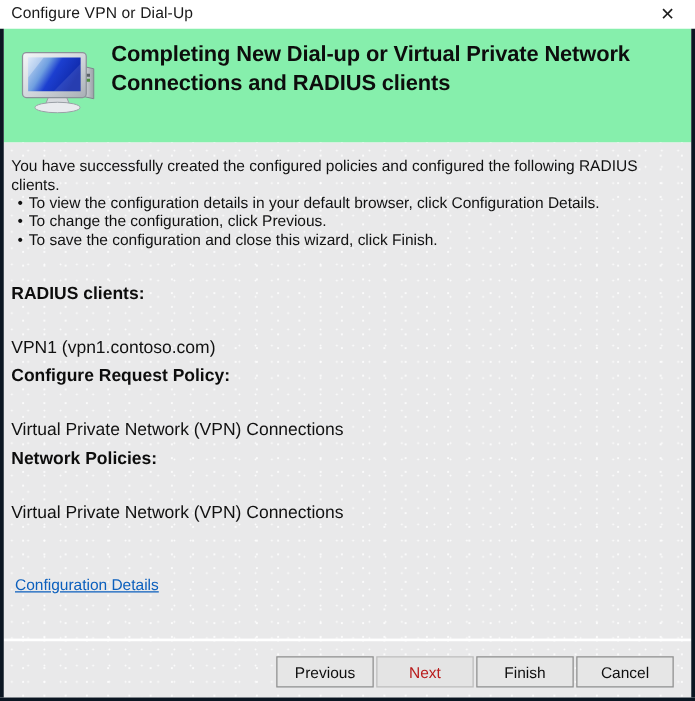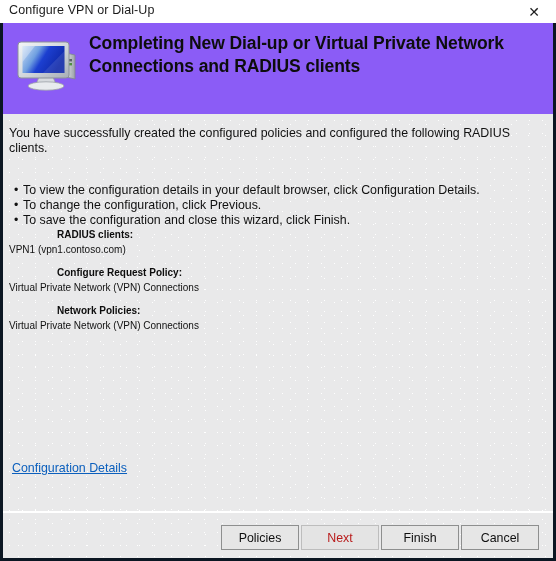--- a/index.html
+++ b/index.html
@@ -70,21 +70,21 @@
     left: 0; top: 558px;
     width: 556px; height: 3px;
     background: #0b1622;
     z-index: 6;
   }
   
   .header {
     position: absolute;
     left: 3px; top: 23px;
     width: 550px; height: 91px;
-    background: #8b5cf6;
+    background: #86efac;
     box-sizing: border-box;
   }
   .header-icon {
     position: absolute;
     left: 10px; top: 12px;
     width: 70px; height: 56px;
   }
   .header-title {
     position: absolute;
     left: 86px; top: 9px;
@@ -116,52 +116,51 @@
     color: #111111;
     line-height: 15px;
   }
   .bullets {
     position: absolute;
     left: 11px; top: 41px;
     width: 525px;
     font-size: 12.4px;
     color: #111111;
     line-height: 15px;
-    margin-top: 28px;
   }
   .bullet-row {
     display: block;
     white-space: nowrap;
   }
   .bullet-dot {
     display: inline-block;
     width: 9px;
     color: #111111;
   }
   .sections {
     position: absolute;
     left: 6px; top: 113px;
     width: 535px;
   }
   .section {
     margin-bottom: 8px;
   }
   .section-label {
     display: block;
-    font-size: 10px;
+    font-size: 14px;
     font-weight: bold;
     color: #0d0d0d;
     line-height: 15px;
-    margin-left: 48px;
   }
   .section-value {
     display: block;
-    font-size: 10px;
+    font-size: 14px;
     color: #111111;
     line-height: 15px;
+    margin-top: 28px;
   }
   .config-link {
     position: absolute;
     left: 9px; top: 347px;
     font-size: 12.4px;
     color: #0b5fbd;
     text-decoration: underline;
     cursor: pointer;
     white-space: nowrap;
   }
@@ -289,19 +288,19 @@
         <span class="section-value">Virtual Private Network (VPN) Connections</span>
       </div>
     </div>
 
     <a class="config-link" href="#">Configuration Details</a>
   </div>
 
   <div class="separator"></div>
 
   <div class="buttonbar">
-    <button class="btn btn-previous">Policies</button>
+    <button class="btn btn-previous">Previous</button>
     <button class="btn btn-next disabled" disabled="">Next</button>
     <button class="btn btn-finish">Finish</button>
     <button class="btn btn-cancel">Cancel</button>
   </div>
 
 </div>
 
 </body></html>

